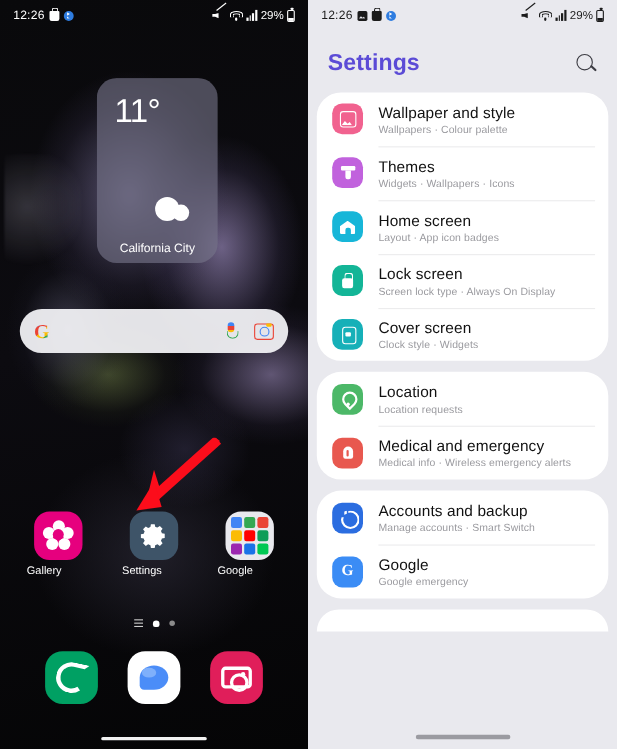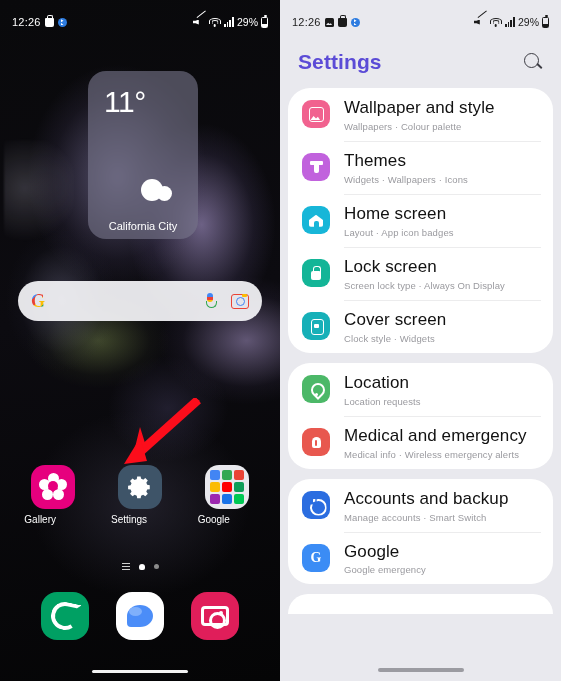--- a/index.html
+++ b/index.html
@@ -31,22 +31,22 @@
       linear-gradient(170deg, #09090b 0%, #0c0b10 45%, #050506 100%);
   }
   .wallpaper::after {
     content:"";
     position:absolute; left: 4px; top: 140px; width: 70px; height: 120px;
     background: radial-gradient(circle at 30% 40%, rgba(200,195,215,0.22) 0%, rgba(0,0,0,0) 62%);
     filter: blur(1px);
   }
   .statusbar {
     position: relative; z-index: 5;
-    height: 28px; display: flex; align-items: flex-start;
-    padding: 16px 12px; color: #fff; font-size: 10.5px;
+    height: 28px; display: flex; align-items: center;
+    padding: 0 12px; color: #fff; font-size: 10.5px;
   }
   .statusbar .sb-left { display: flex; align-items: center; gap: 4px; }
   .statusbar .sb-right { margin-left: auto; display: flex; align-items: center; gap: 3px; }
   .sb-time { font-size: 11px; letter-spacing: .2px; }
   .ic-sq { width: 9px; height: 9px; border-radius: 2px; display:inline-block; }
   .ic-bag { background:#fff; border-radius:1px 1px 2px 2px; position:relative; }
   .ic-bag::before{content:"";position:absolute;left:2.5px;top:-2.5px;width:4px;height:3px;border:1.3px solid #fff;border-bottom:none;border-radius:2px 2px 0 0;}
   .ic-blue { background:#2e7ce0; border-radius:50%; position:relative;}
   .ic-blue::after{content:"";position:absolute;left:3px;top:1.5px;width:3px;height:6px;background:#fff;clip-path:polygon(0 0,100% 30%,0 60%,100% 100%,0 100%);}
   .ic-pic { background:#fff; border-radius:1.5px; position:relative;}
@@ -211,21 +211,21 @@
   }
   .s-item { display:flex; align-items:center; padding: 9px 14px; position:relative; }
   .s-item + .s-item::before {
     content:""; position:absolute; left:56px; right:12px; top:0; height:1px; background:#ececed;
   }
   .s-ic {
     width:28px;height:28px;border-radius:9px;flex:0 0 28px;
     display:flex;align-items:center;justify-content:center; margin-right:14px;
   }
   .s-texts { min-width:0; }
-  .s-title { font-size:17px; color:#111; letter-spacing:.1px; line-height:1.35; }
+  .s-title { font-size:14px; color:#111; letter-spacing:.1px; line-height:1.35; }
   .s-sub { font-size:9.5px; color:#9a9a9f; margin-top:1px; letter-spacing:.1px; }
   .card-partial { height: 20px; background:#fff; border-radius: 22px 22px 0 0; }
   .nav-pill-right {
     position:absolute; bottom:9px; left:50%; transform:translateX(-50%);
     width:86px; height:4px; border-radius:3px; background:#9b9ba1;
   }
   
   .gi { width:15px;height:15px;position:relative; }
   .gi-image { border:1.7px solid #fff;border-radius:3px; }
   .gi-image::after{content:"";position:absolute;left:1px;bottom:1px;width:9.5px;height:5px;background:#fff;clip-path:polygon(0 100%,32% 20%,58% 70%,78% 38%,100% 100%);}

